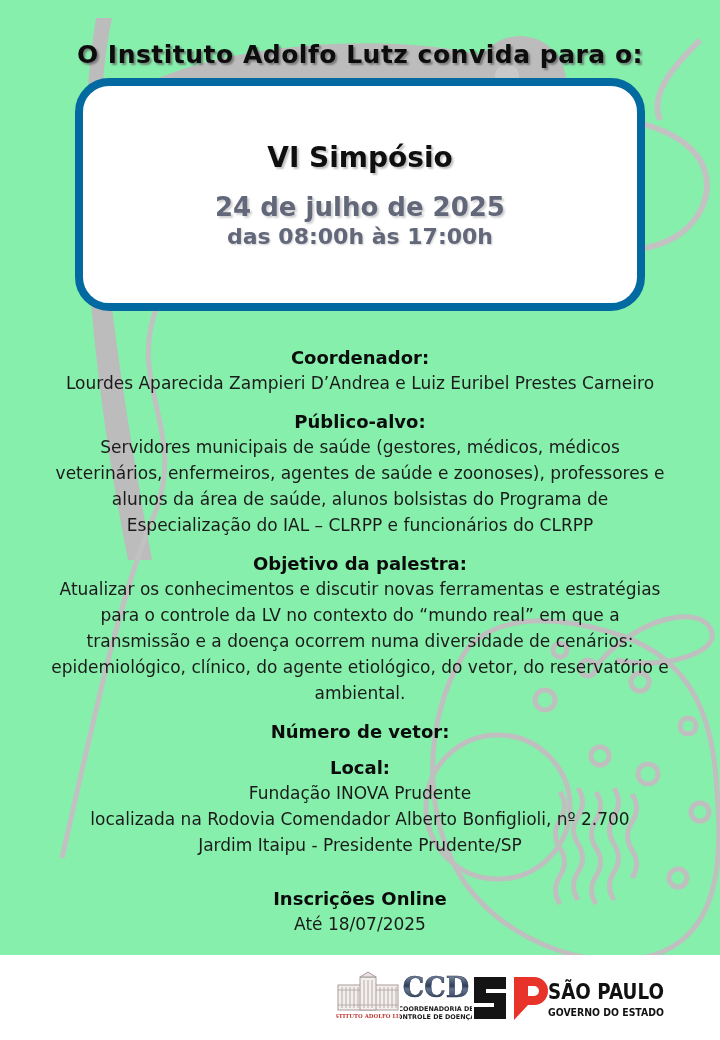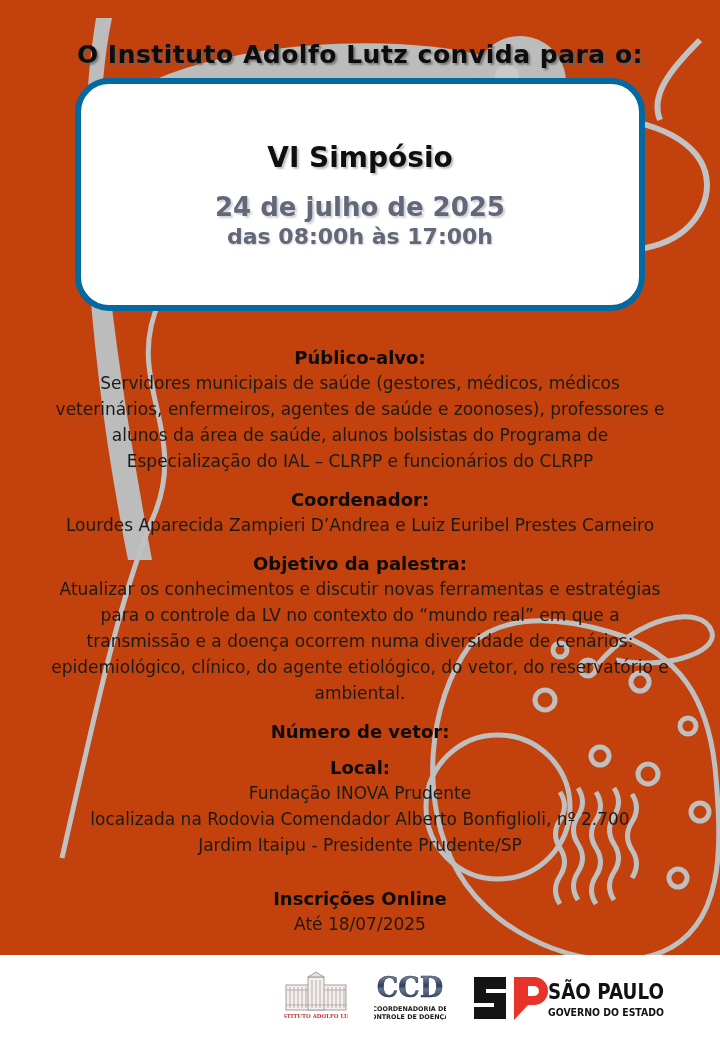--- a/index.html
+++ b/index.html
@@ -4,21 +4,21 @@
 <style>
   html, body { margin: 0; padding: 0; }
   body {
     width: 720px; height: 1040px;
     font-family: "DejaVu Sans", "Liberation Sans", sans-serif;
     overflow: hidden;
   }
   #page {
     position: relative;
     width: 720px; height: 1040px;
-    background: #c2410c;
+    background: #86efac;
     overflow: hidden;
   }
   .watermark {
     position: absolute; inset: 0; z-index: 0;
     pointer-events: none;
   }
   .content { position: relative; z-index: 1; }
 
   .header-title {
     margin: 0; padding-top: 40px;
@@ -26,21 +26,21 @@
     font-size: 25px; font-weight: bold; color: #0d0d0d;
     letter-spacing: .5px;
     text-shadow: 2px 2px 2px rgba(100,100,100,.75);
   }
 
   .event-box {
     box-sizing: border-box;
     width: 570px; height: 233px;
     margin: 9px auto 0;
     background: #ffffff;
-    border: 6px solid #0369a1;
+    border: 8px solid #0369a1;
     border-radius: 34px;
     display: flex; flex-direction: column;
     align-items: center; justify-content: center;
     text-align: center;
   }
   .box-title {
     font-size: 28px; font-weight: bold; color: #0f0f0f;
     line-height: 34px;
     text-shadow: 2px 2px 2px rgba(140,140,140,.55);
   }
@@ -69,21 +69,21 @@
     white-space: pre-line;
   }
   .section .body.one-line { white-space: nowrap; }
   .section.gap-md { }
   .section.gap-lg { margin-top: 30px; }
 
   .footer {
     position: absolute; left: 0; right: 0; bottom: 0;
     height: 85px; background: #ffffff; z-index: 2;
     display: flex; align-items: center; justify-content: flex-end;
-    gap: 26px; padding-right: 52px;
+    padding-right: 52px;
   }
   .logo { display: block; }
 </style>
 </head>
 <body>
 
 <div id="page">
 
   <svg class="watermark" width="720" height="1040" viewBox="0 0 720 1040" aria-hidden="true">
 
@@ -130,27 +130,27 @@
       <div class="box-title">
         <div>VI Simpósio</div>
       </div>
       <div class="box-date">24 de julho de 2025</div>
       <div class="box-time">das 08:00h às 17:00h</div>
     </div>
 
     <div class="sections">
 
       <div class="section">
+        <p class="heading">Coordenador:</p>
+        <p class="body one-line">Lourdes Aparecida Zampieri D’Andrea e Luiz Euribel Prestes Carneiro</p>
+      </div>
+
+      <div class="section">
         <p class="heading">Público-alvo:</p>
         <p class="body">Servidores municipais de saúde (gestores, médicos, médicos veterinários, enfermeiros, agentes de saúde e zoonoses), professores e alunos da área de saúde, alunos bolsistas do Programa de Especialização do IAL – CLRPP e funcionários do CLRPP</p>
-      </div>
-
-      <div class="section">
-        <p class="heading">Coordenador:</p>
-        <p class="body one-line">Lourdes Aparecida Zampieri D’Andrea e Luiz Euribel Prestes Carneiro</p>
       </div>
 
       <div class="section">
         <p class="heading">Objetivo da palestra:</p>
         <p class="body">Atualizar os conhecimentos e discutir novas ferramentas e estratégias para o controle da LV no contexto do “mundo real” em que a transmissão e a doença ocorrem numa diversidade de cenários: epidemiológico, clínico, do agente etiológico, do vetor, do reservatório e ambiental.</p>
       </div>
 
       <div class="section">
         <p class="heading">Número de vetor:</p>
       </div>

